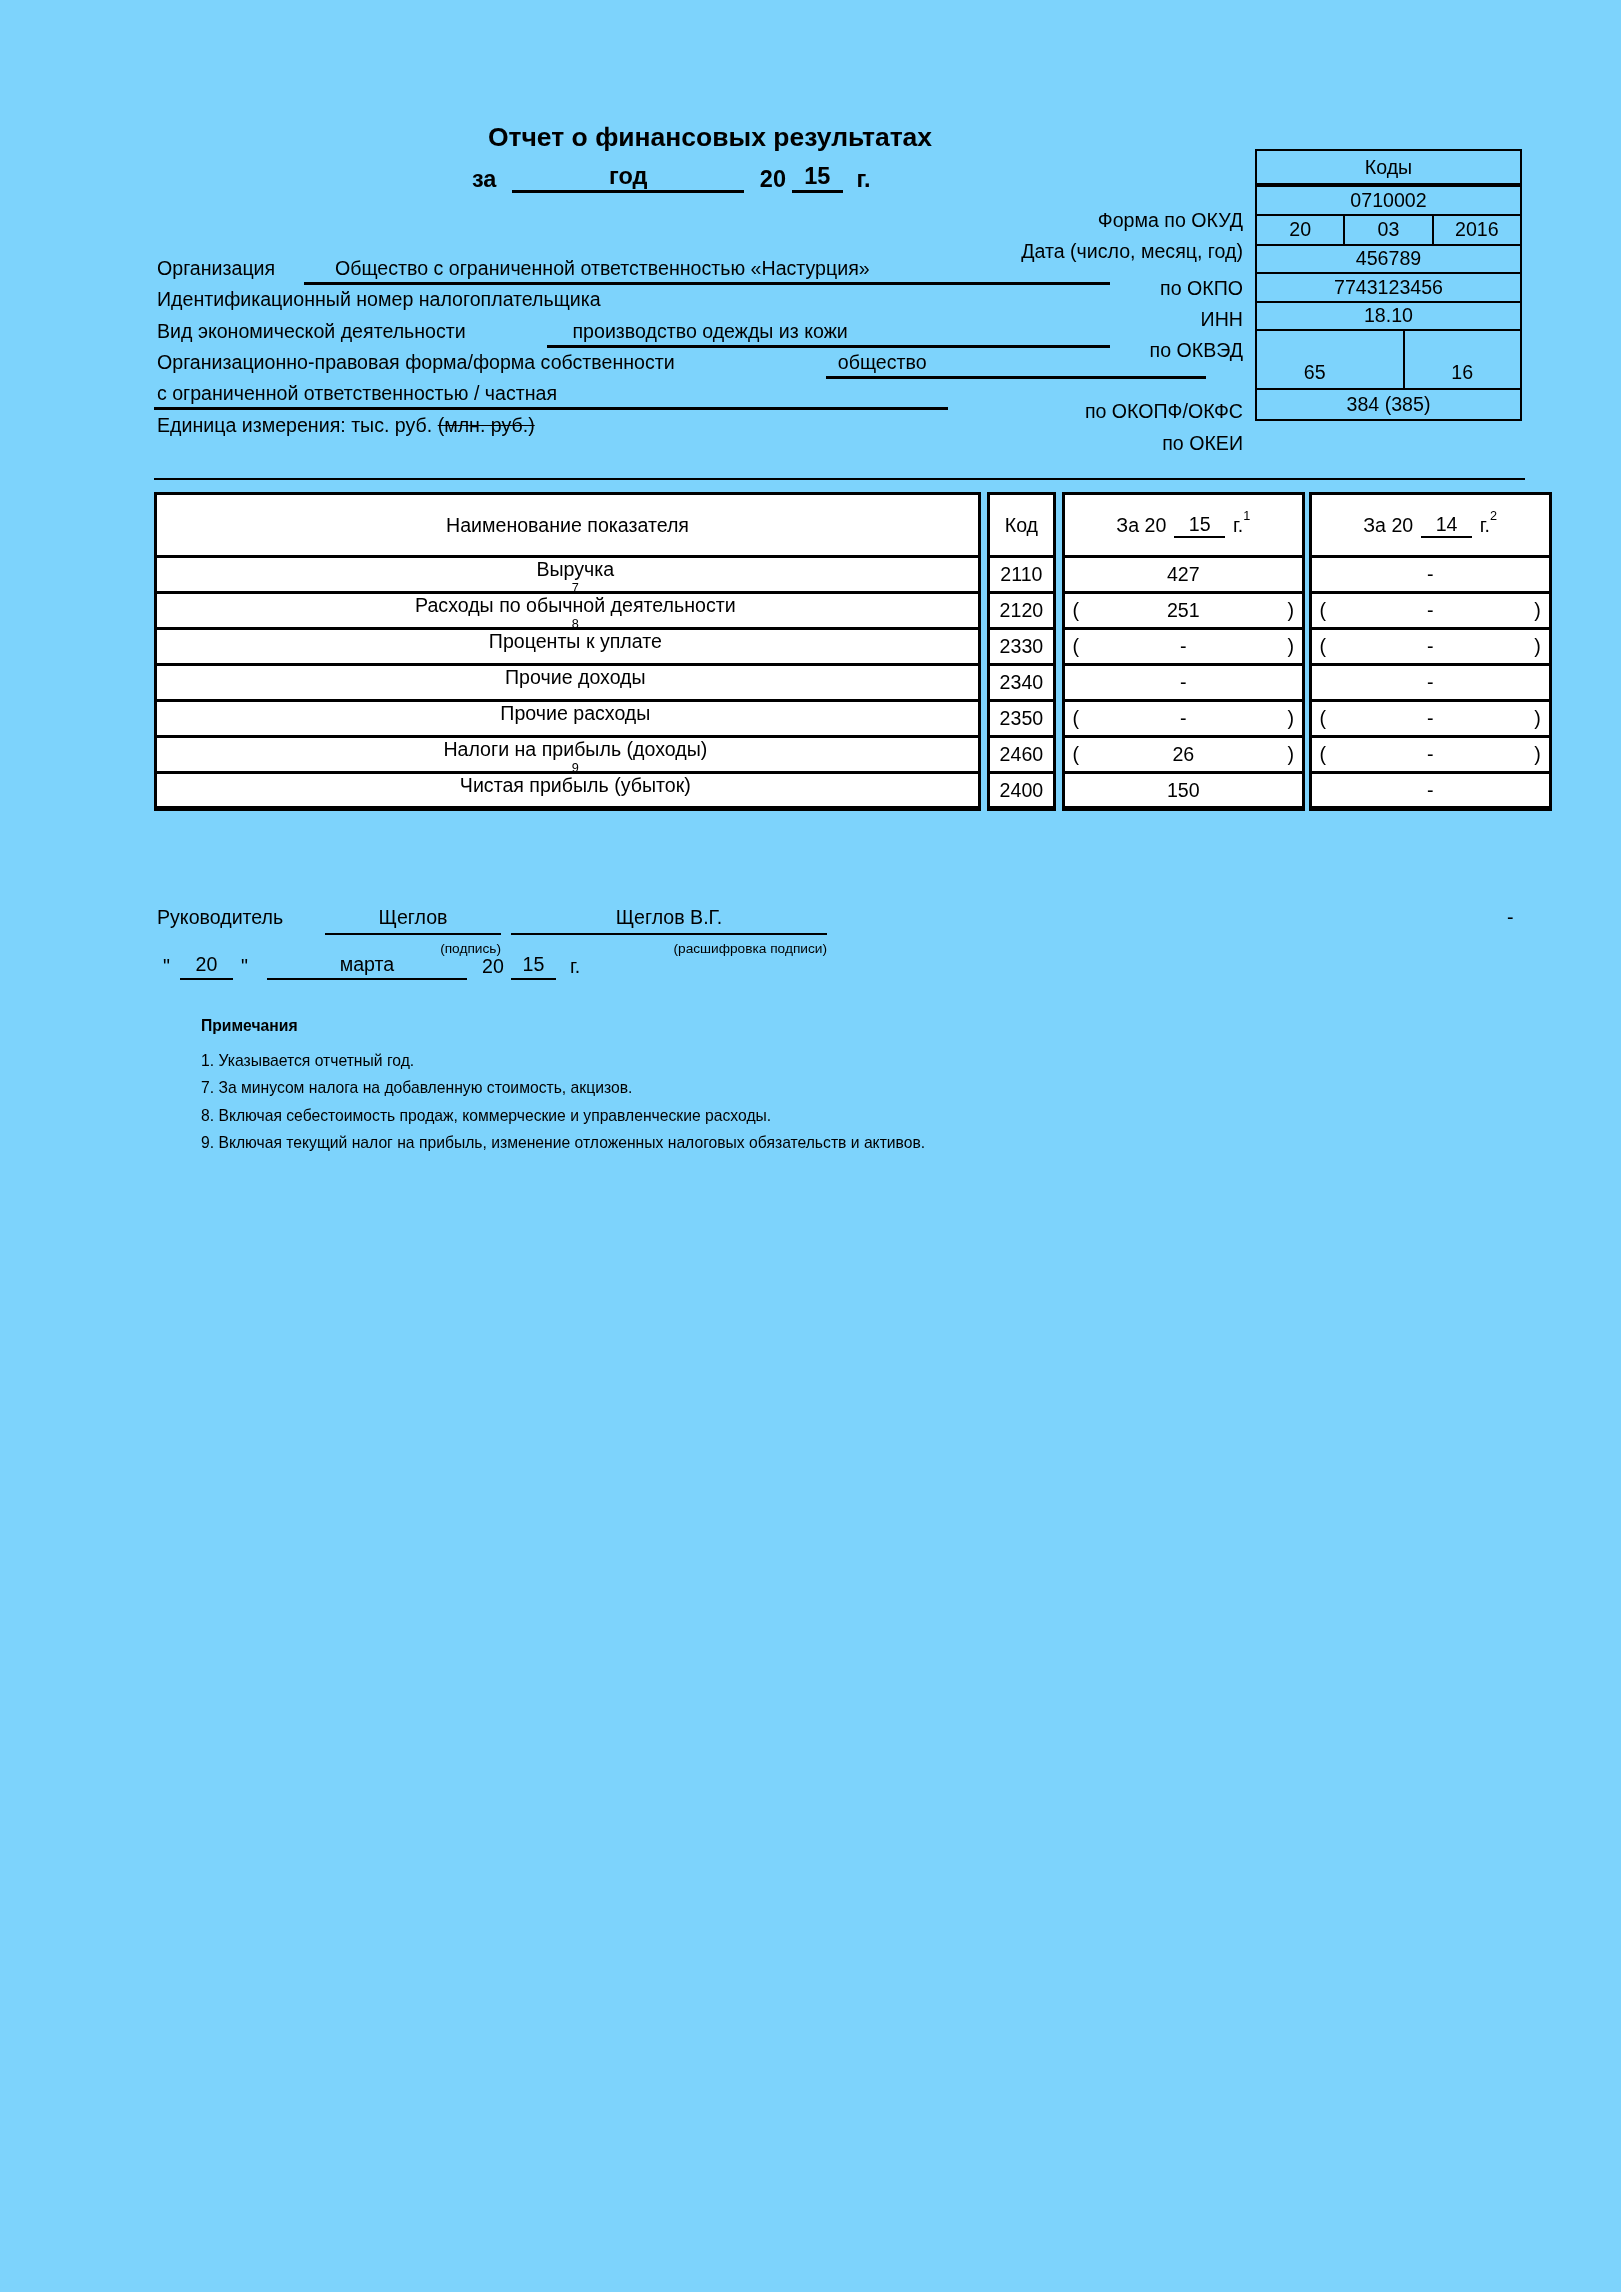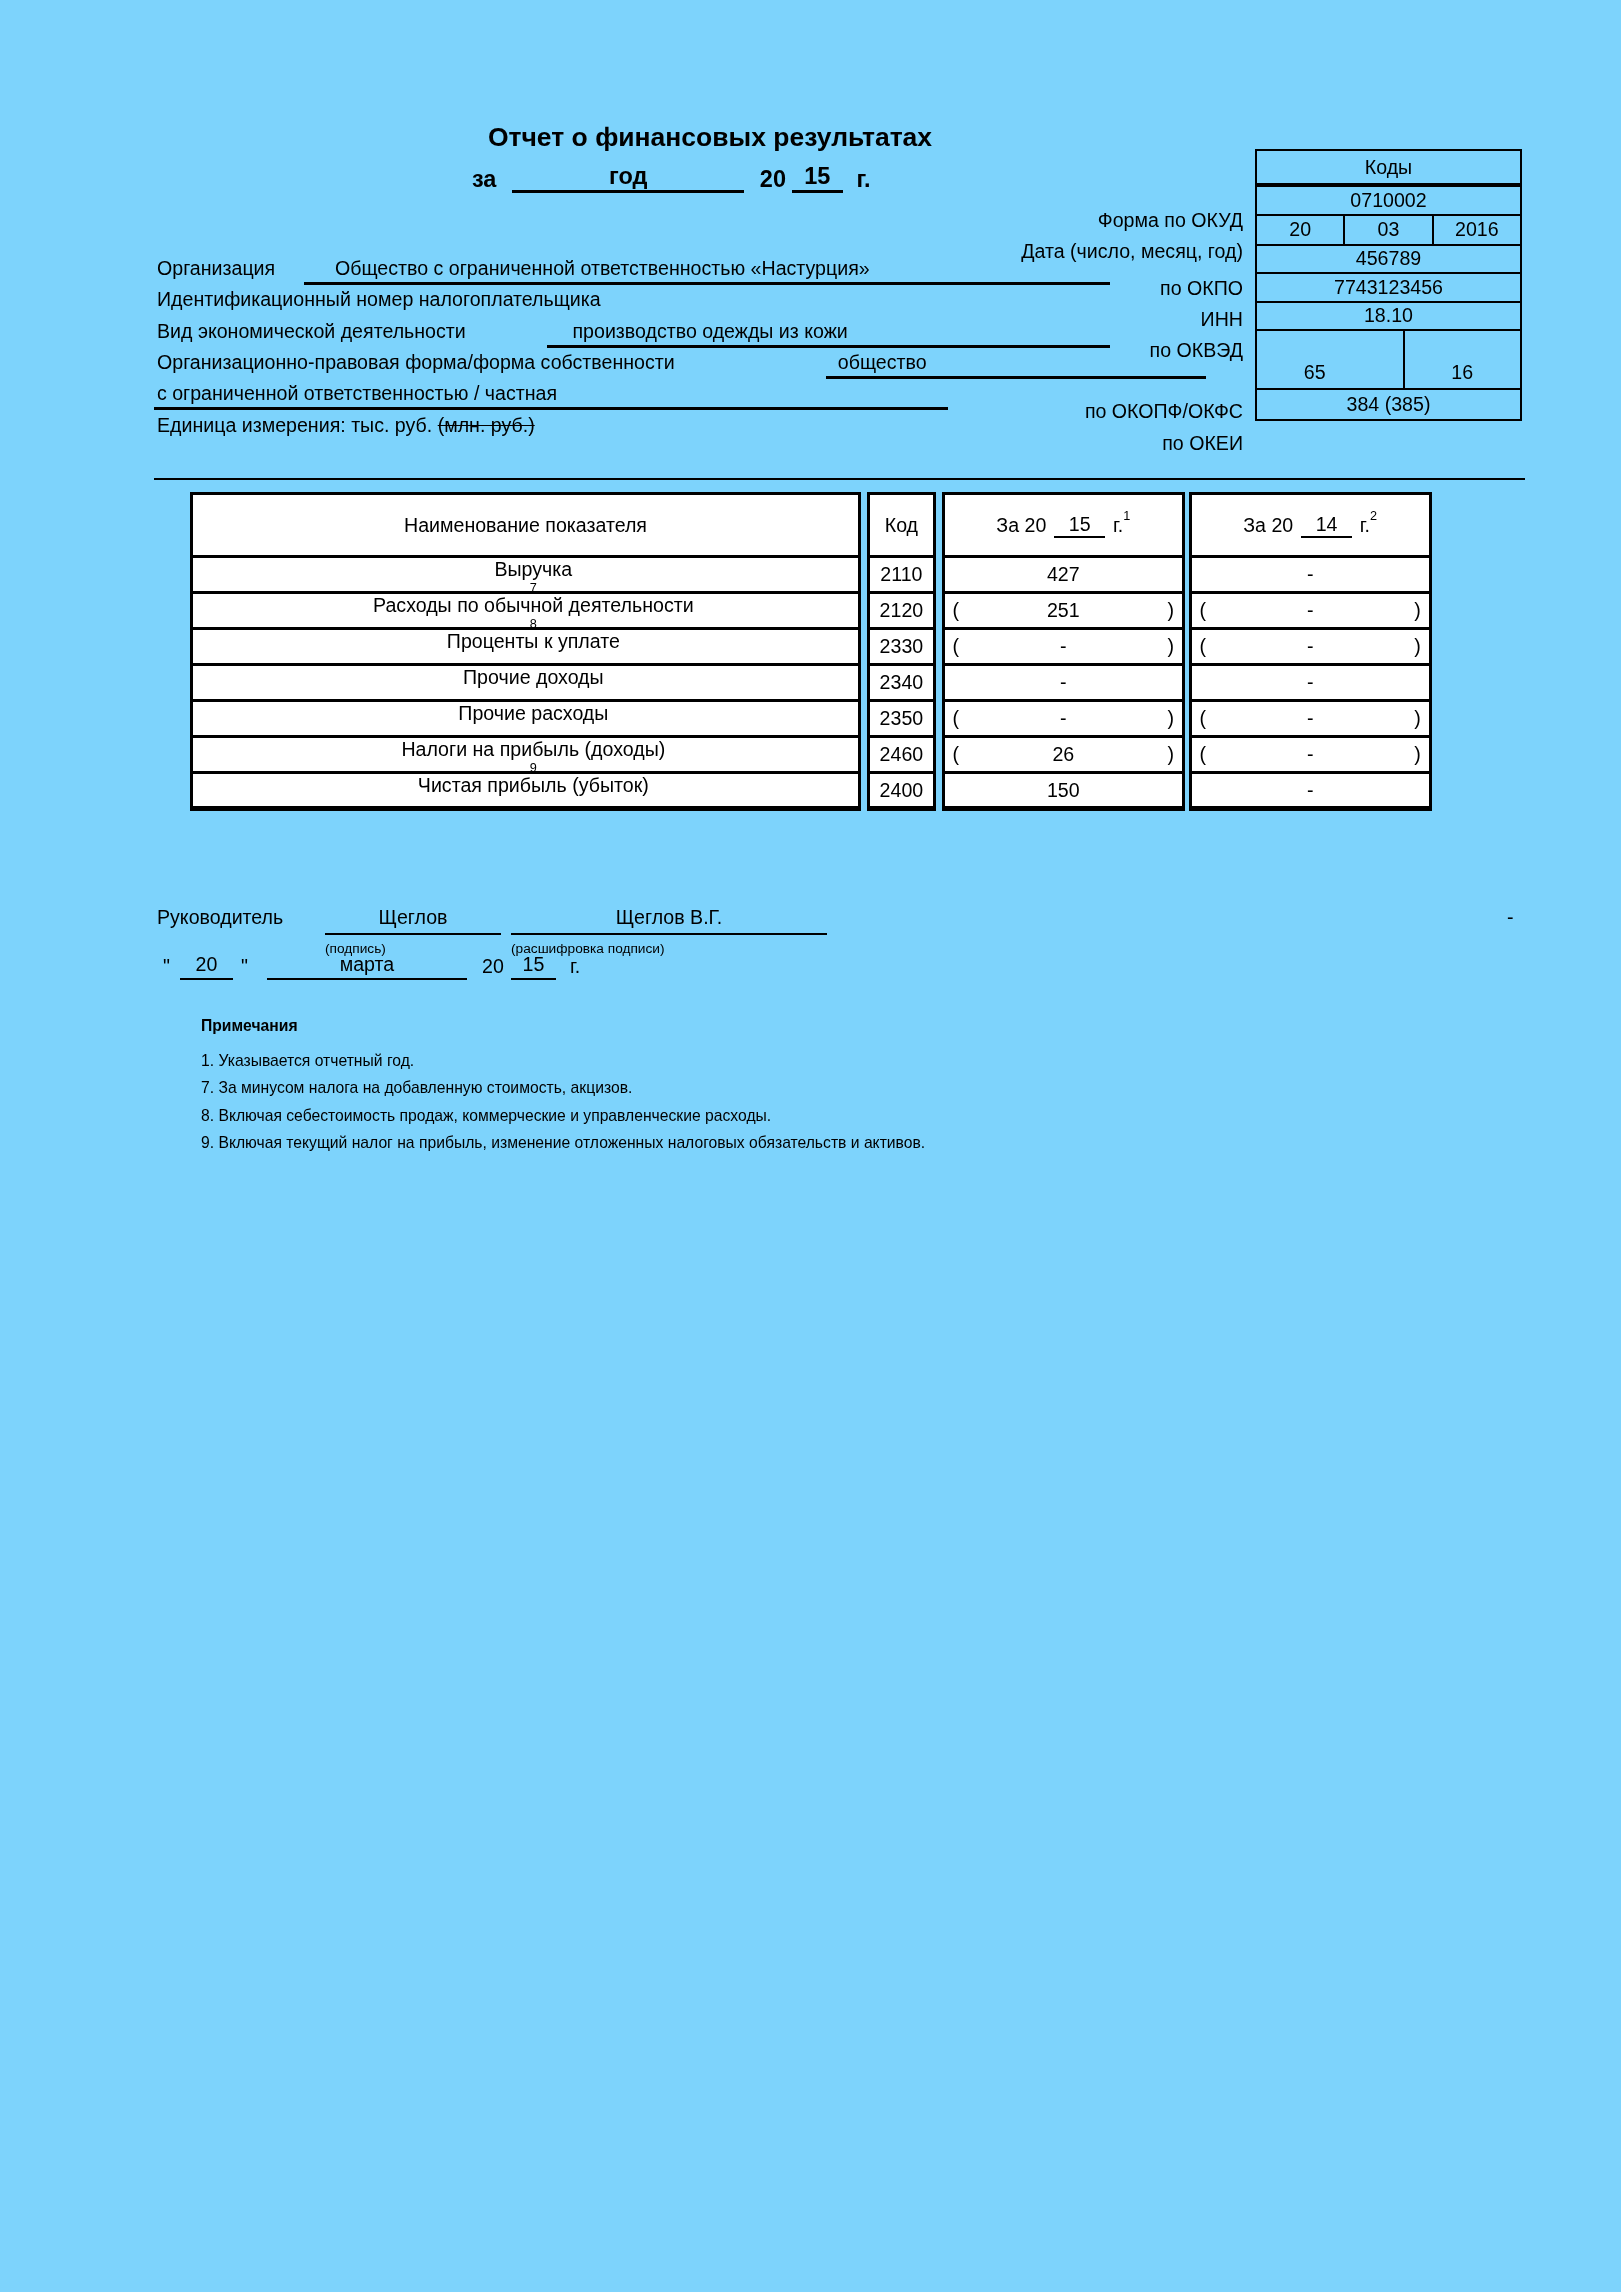--- a/index.html
+++ b/index.html
@@ -43,40 +43,40 @@
 
   
   .olabel{font-size:19.6px;}
   .fill{border-bottom:3.9px solid #000;height:28px;font-size:19.6px;box-sizing:border-box;}
   .strike{text-decoration:line-through;}
 
   
   .tbl-topline{left:154px;top:478px;width:1371px;height:2px;background:#000;}
   .tbl{left:154px;top:492px;display:flex;align-items:flex-start;}
   .blk{border:3.9px solid #000;border-bottom:5.9px solid #000;box-sizing:border-box;background:#fff;}
-  .blk-name{width:671px;margin-left:36px;}
+  .blk-name{width:827px;}
   .blk-code{width:69px;margin-left:5.9px;}
   .blk-v1{width:243px;margin-left:5.9px;}
   .blk-v2{width:243px;margin-left:3.9px;}
   .hd{height:63px;border-bottom:3.9px solid #000;display:flex;align-items:center;justify-content:center;font-size:19.6px;box-sizing:border-box;text-align:center;}
   .rw{height:36px;border-bottom:3.9px solid #000;display:flex;align-items:center;font-size:19.6px;box-sizing:border-box;}
   .rw:last-child{height:32px;border-bottom:none;}
   .blk-name .rw{padding-left:15.7px;flex-direction:column;}
   .blk-code .rw{justify-content:center;}
   .rw.val{position:relative;justify-content:center;}
   .rw.val .open{position:absolute;left:7.8px;}
   .rw.val .close{position:absolute;right:7.8px;}
   sup{font-size:12.7px;}
   .yr-u{display:inline-block;min-width:51px;text-align:center;border-bottom:2.9px solid #000;margin:0 7.8px 0 7.8px;}
   .hd .g-sfx sup{position:relative;top:-3.9px;}
 
   
   .sig{font-size:19.6px;}
   .sigline{border-bottom:2.9px solid #000;height:29px;text-align:center;font-size:19.6px;box-sizing:border-box;}
-  .siglabel{font-size:13.7px;text-align:left;}
+  .siglabel{font-size:13.7px;text-align:right;}
   .dfill{border-bottom:2.9px solid #000;height:27.4px;text-align:center;font-size:19.6px;box-sizing:border-box;}
 
   
   .notes{left:201px;top:1017px;font-size:15.7px;}
   .notes .n-header{font-weight:bold;margin-bottom:11.8px;}
   .notes .n-item{line-height:27.4px;}
 </style>
 </head>
 <body>
 

